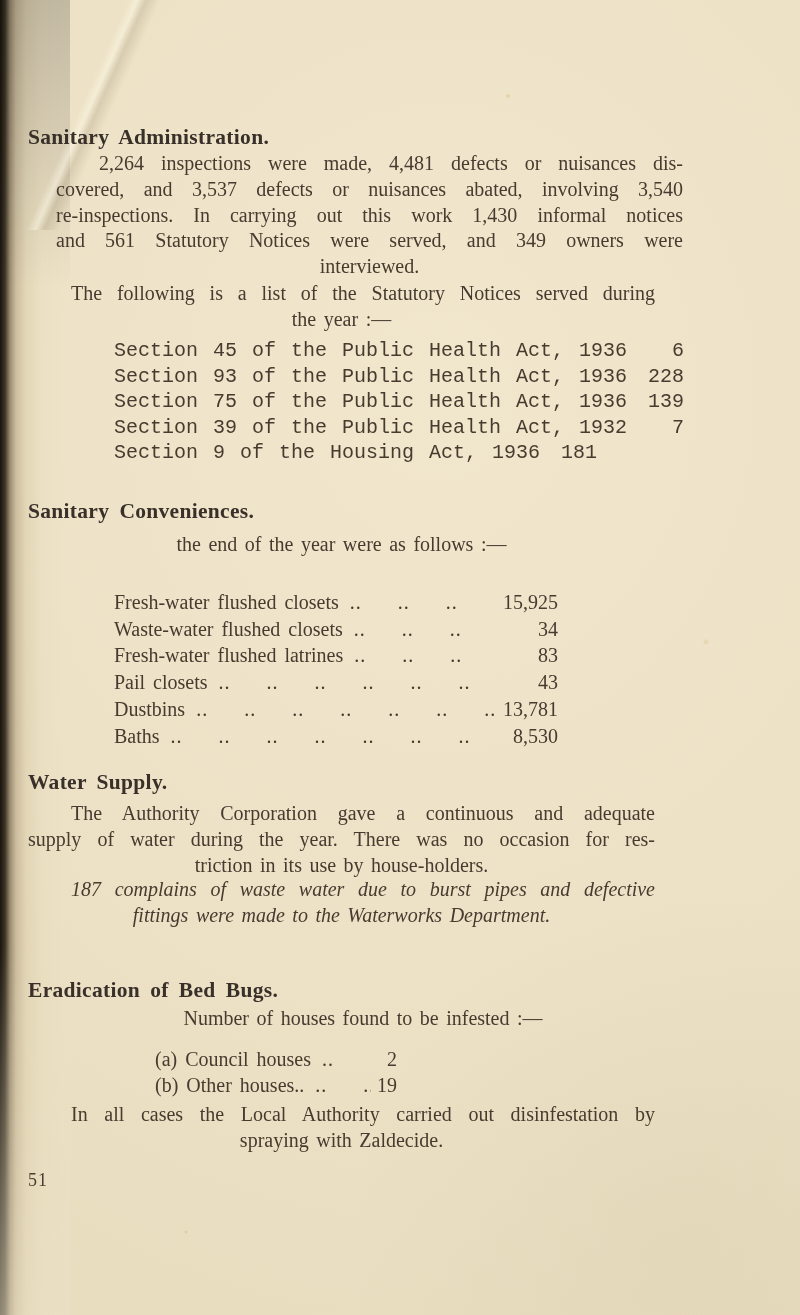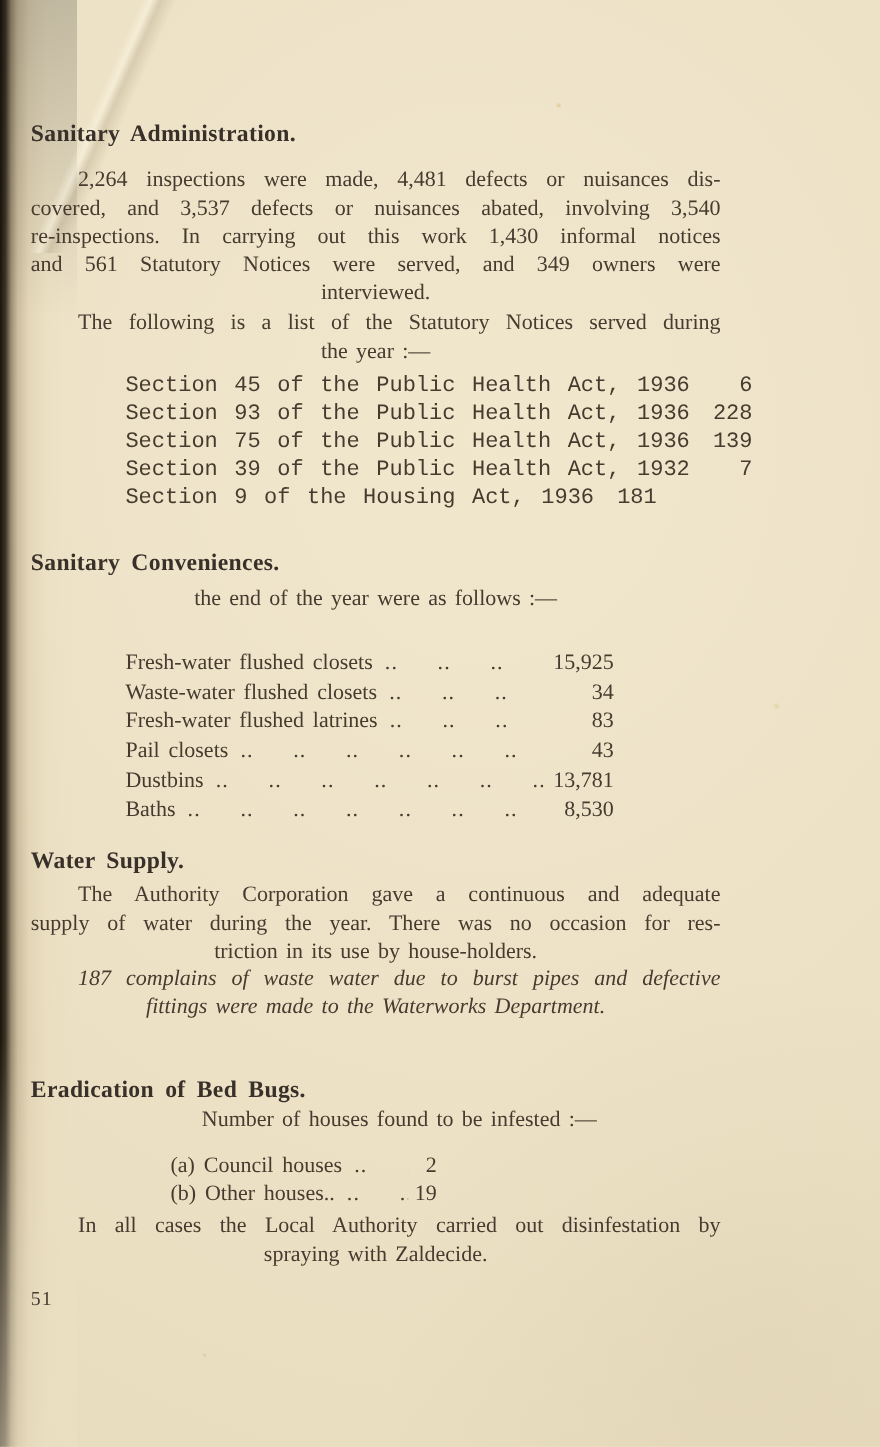--- a/index.html
+++ b/index.html
@@ -72,23 +72,23 @@
   .pagenum{font-size:18px;text-align:left;letter-spacing:1px;color:#4a3d30;}
 </style>
 </head>
 <body>
 
 <div class="page">
   <div class="gutter"></div>
   <div class="crease"></div>
   <div class="stains"></div>
 
-  <h2 class="head block" style="top:108px;">Sanitary Administration.</h2>
-
-  <div class="para block" style="top:151px;">
+  <h2 class="head block" style="top:124px;">Sanitary Administration.</h2>
+
+  <div class="para block" style="top:151px;margin-left:28px;">
     <div class="ln ind">2,264 inspections were made, 4,481 defects or nuisances dis-</div>
     <div class="ln">covered, and 3,537 defects or nuisances abated, involving 3,540</div>
     <div class="ln">re-inspections.  In carrying out this work 1,430 informal notices</div>
     <div class="ln">and 561 Statutory Notices were served, and 349 owners were</div>
     <div class="ln last">interviewed.</div>
   </div>
 
   <div class="para block" style="top:281px;">
     <div class="ln ind">The following is a list of the Statutory Notices served during</div>
     <div class="ln last">the year :—</div>

